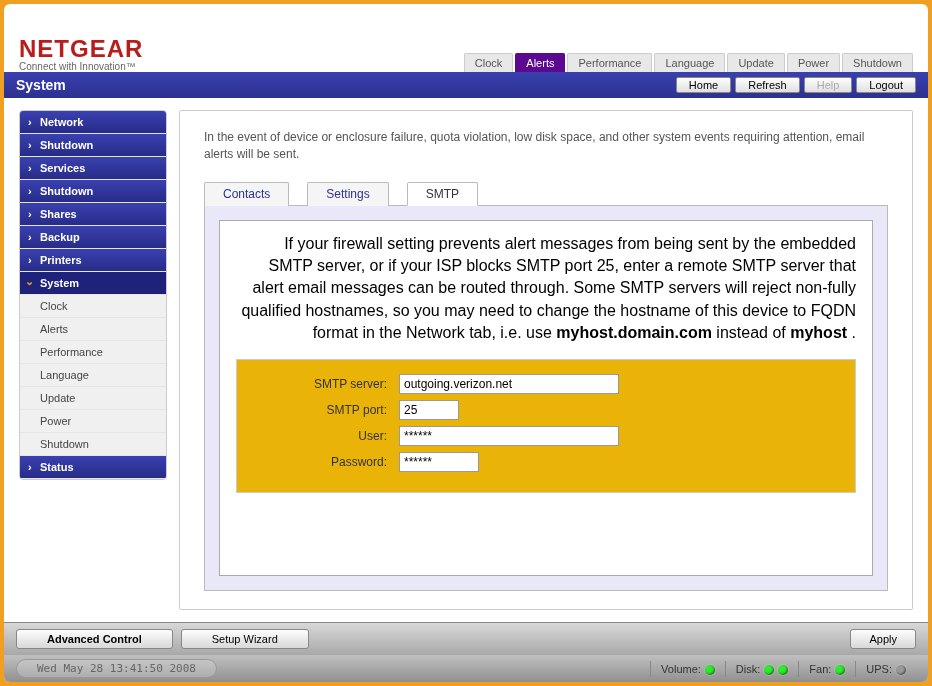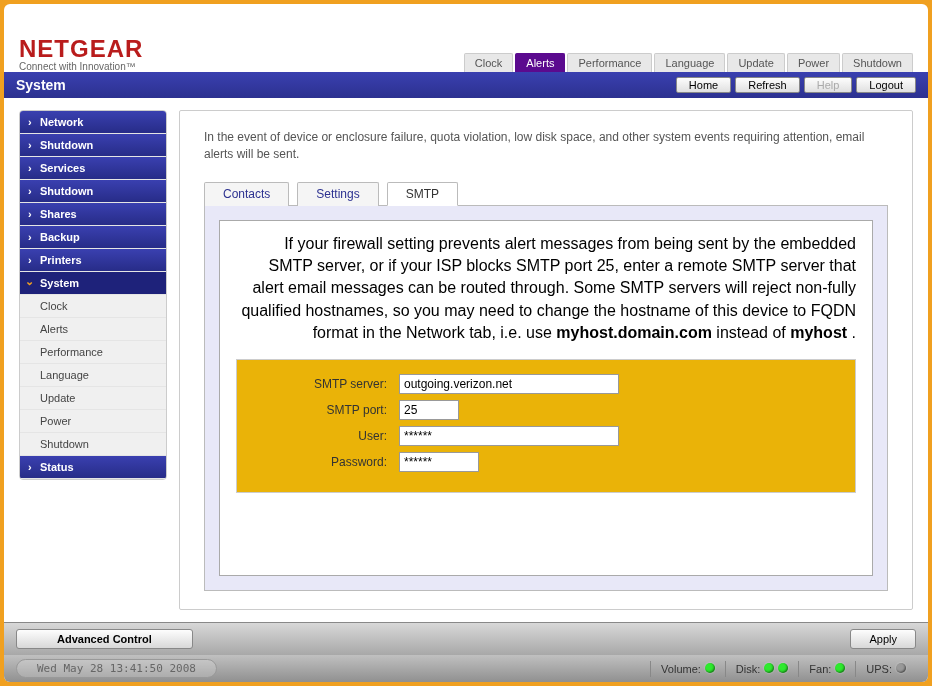--- a/index.html
+++ b/index.html
@@ -130,21 +130,21 @@
   border-bottom: 1px solid #bbb;
 }
 .subtab {
   padding: 4px 18px;
   font-size: 12px;
   color: #2c3190;
   border: 1px solid #bbb;
   border-bottom: none;
   background: #f5f5f5;
   cursor: pointer;
-  margin-right: 8px;
+  margin-right: 18px;
   border-radius: 2px 2px 0 0;
   position: relative;
   top: 1px;
   text-align: center;
 }
 .subtab.active {
   background: #fff;
   color: #333;
   border-bottom: 1px solid #fff;
 }
@@ -185,21 +185,21 @@
   padding: 6px 12px;
   display: flex;
   justify-content: space-between;
   align-items: center;
   border-top: 1px solid #888;
 }
 .bottom-btn {
   background: linear-gradient(to bottom, #fdfdfd, #d8d8d8);
   border: 1px solid #888;
   border-radius: 3px;
-  padding: 3px 40px;
+  padding: 3px 30px;
   font-size: 11px;
   font-weight: bold;
   cursor: pointer;
 }
 .bottom-left { display: flex; gap: 8px; }
 .status-bar {
   background: linear-gradient(to bottom, #c0c0c0, #909090);
   padding: 4px 12px;
   display: flex;
   align-items: center;
@@ -211,21 +211,21 @@
   background: rgba(255,255,255,0.2);
   border: 1px solid #999;
   border-radius: 10px;
   padding: 2px 20px;
   font-family: monospace;
   color: #666;
 }
 .status-right { margin-left: auto; display: flex; gap: 0; }
 .status-item {
   display: flex;
-  align-items: flex-start;
+  align-items: flex-end;
   gap: 4px;
   padding: 2px 10px;
   border-left: 1px solid #888;
   color: #333;
 }
 .led { width: 10px; height: 10px; border-radius: 50%; display: inline-block; box-shadow: inset -1px -1px 2px rgba(0,0,0,0.5), 0 0 2px rgba(255,255,255,0.5); }
 .led.green { background: #2eea2e; }
 .led.gray { background: #999; }
 .copyright { padding: 4px 12px; font-size: 11px; color: #333; background: #f0a020; }
 </style>
@@ -311,20 +311,21 @@
             </div>
           </div>
         </div>
       </div>
     </div>
   </div>
 
   <div class="bottom-bar">
     <div class="bottom-left">
       <button class="bottom-btn">Advanced Control</button>
+      <button class="bottom-btn" style="font-weight:normal;">Setup Wizard</button>
     </div>
     <button class="bottom-btn" style="padding:3px 18px; font-weight:normal;">Apply</button>
   </div>
 
   <div class="status-bar">
     <div class="status-date">Wed May 28  13:41:50 2008</div>
     <div class="status-right">
       <div class="status-item">
         <span>Volume:</span>
         <span class="led green"></span>

